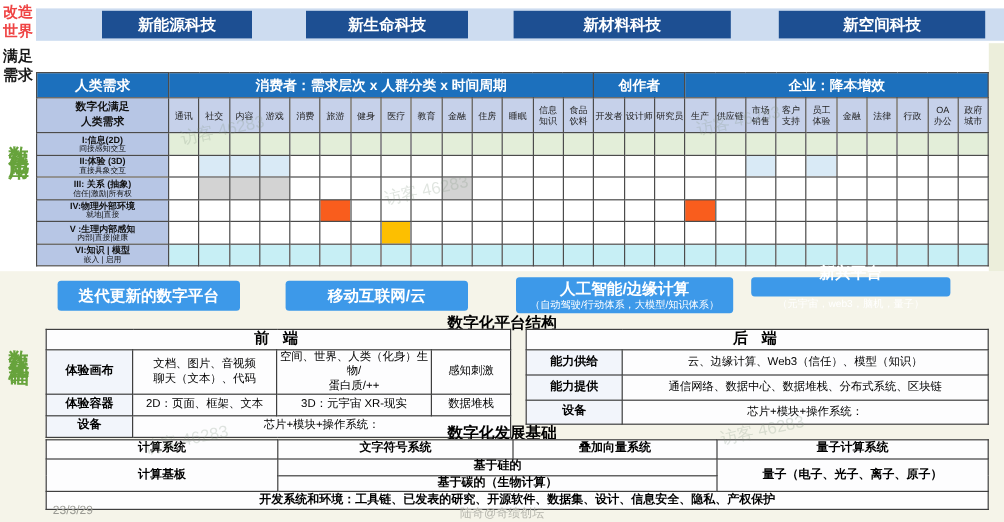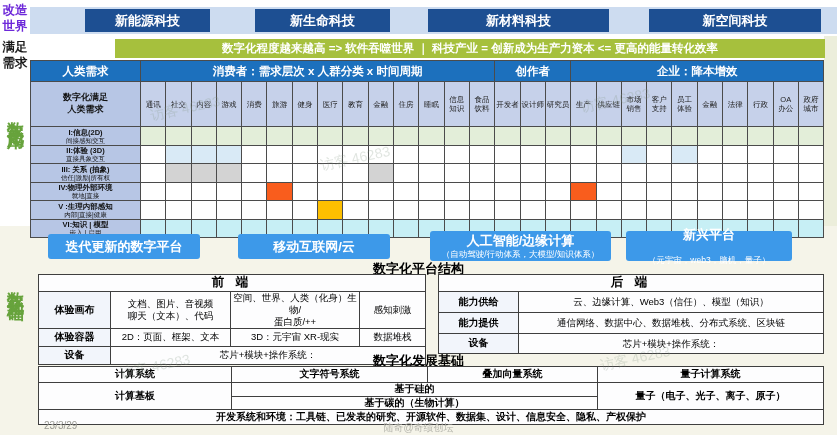--- a/index.html
+++ b/index.html
@@ -4,41 +4,41 @@
 <style>
   html,body{margin:0;padding:0;background:#fff;}
   .slide{position:relative;width:837px;height:435px;background:#ffffff;
          font-family:"Liberation Sans",sans-serif;overflow:hidden;}
   .lower-bg{position:absolute;left:0;top:226px;width:837px;height:209px;background:#f5f4e9;}
   .right-strip{position:absolute;left:824px;top:36px;width:13px;height:190px;background:#eceedb;}
 
   
   .vlabel-h{position:absolute;left:1px;width:28px;font-weight:bold;font-size:12.5px;
             line-height:1.25;text-align:center;}
-  #label-transform{top:3px;color:#6d28d9;}
+  #label-transform{top:3px;color:#ef4444;}
   #label-satisfy{top:40px;color:#1a1a1a;}
   .vlabel-v{position:absolute;left:4px;writing-mode:vertical-rl;text-orientation:upright;
             font-weight:bold;color:#67a33c;letter-spacing:3px;font-size:17px;}
   #label-app{top:108px;}
   #label-base{top:278px;}
 
   
   .topband{position:absolute;left:30px;top:7px;width:807px;height:27px;background:#cddcf0;}
   .navbtn{position:absolute;top:9px;height:23px;background:#1d4f92;color:#fff;font-weight:bold;
           font-size:13px;display:flex;align-items:center;justify-content:center;cursor:pointer;}
 
   
   .banner{position:absolute;left:115px;top:39px;width:710px;height:19px;background:#a6c03d;
           color:#fff;font-weight:bold;font-size:11.5px;display:flex;align-items:center;
           justify-content:center;white-space:nowrap;}
 
   
   .matrix{position:absolute;left:30px;top:60px;width:793px;border-collapse:collapse;table-layout:fixed;}
   .matrix td{border:1px solid #4b4b4b;padding:0;text-align:center;vertical-align:middle;overflow:hidden;}
-  .mxr-group{height:21px;} .mxr-cols{height:45px;} .mxr-data{height:18.5px;}
+  .mxr-group{height:21px;} .mxr-cols{height:29px;} .mxr-data{height:18.5px;}
   .mx-corner1,.mx-group{background:#1c70bd;color:#fff;font-weight:bold;font-size:11.5px;
                         border:2px solid #f4f8fc;}
   .mx-corner2{background:#b7c6e5;font-weight:bold;font-size:9px;color:#111;white-space:pre-line;line-height:1.3;}
   .mx-colhead{background:#c6d1ea;font-size:7.5px;color:#222;line-height:1.2;white-space:pre-line;}
   .mx-rowlabel{background:#b7c6e5;color:#111;}
   .mx-rt{font-size:7.5px;font-weight:bold;line-height:1.2;}
   .mx-rs{font-size:6.5px;line-height:1.15;}
 
   
   .midbtn{position:absolute;background:#3d99e9;color:#fff;border-radius:3px;display:flex;
@@ -78,21 +78,20 @@
   <div class="vlabel-h" id="label-satisfy">满足需求</div>
   <div class="vlabel-v" id="label-app">数字化应用</div>
   <div class="vlabel-v" id="label-base">数字化基础</div>
 
   <div class="topband"></div>
   <div class="navbtn" style="left:85px;width:125px;">新能源科技</div>
   <div class="navbtn" style="left:255px;width:135px;">新生命科技</div>
   <div class="navbtn" style="left:649px;width:172px;">新空间科技</div>
   <div class="navbtn" style="left:428px;width:181px;">新材料科技</div>
 
-  <div class="banner">数字化程度越来越高 =&gt; 软件吞噬世界 ｜ 科技产业 = 创新成为生产力资本 &lt;= 更高的能量转化效率</div>
 
   <table class="matrix" id="matrix-table">
       <colgroup>
         <col style="width: 110px;">
         <col style="width: 25.3px;">
         <col style="width: 25.3px;">
         <col style="width: 25.3px;">
         <col style="width: 25.3px;">
         <col style="width: 25.3px;">
         <col style="width: 25.3px;">
@@ -369,21 +368,21 @@
     <span class="s"></span>
   </div>
   <div class="midbtn" style="left:48px;top:234px;width:152px;height:25px;">
     <span class="t">迭代更新的数字平台</span>
     <span class="s"></span>
   </div>
   <div class="midbtn" style="left:430px;top:231px;width:181px;height:30px;">
     <span class="t">人工智能/边缘计算</span>
     <span class="s">（自动驾驶/行动体系，大模型/知识体系）</span>
   </div>
-  <div class="midbtn" style="left:626px;top:231px;width:166px;height:30px;gap:12px;">
+  <div class="midbtn" style="left:626px;top:231px;width:166px;height:16px;gap:12px;">
     <span class="t">新兴平台</span>
     <span class="s">（元宇宙，web3，脑机，量子）</span>
   </div>
 
   <div class="sec-title" style="top:260px;">数字化平台结构</div>
 
   <table class="ptable" style="left:38px;top:274px;width:387px;">
     <colgroup>
         <col style="width:72px">
         <col style="width:120px">

